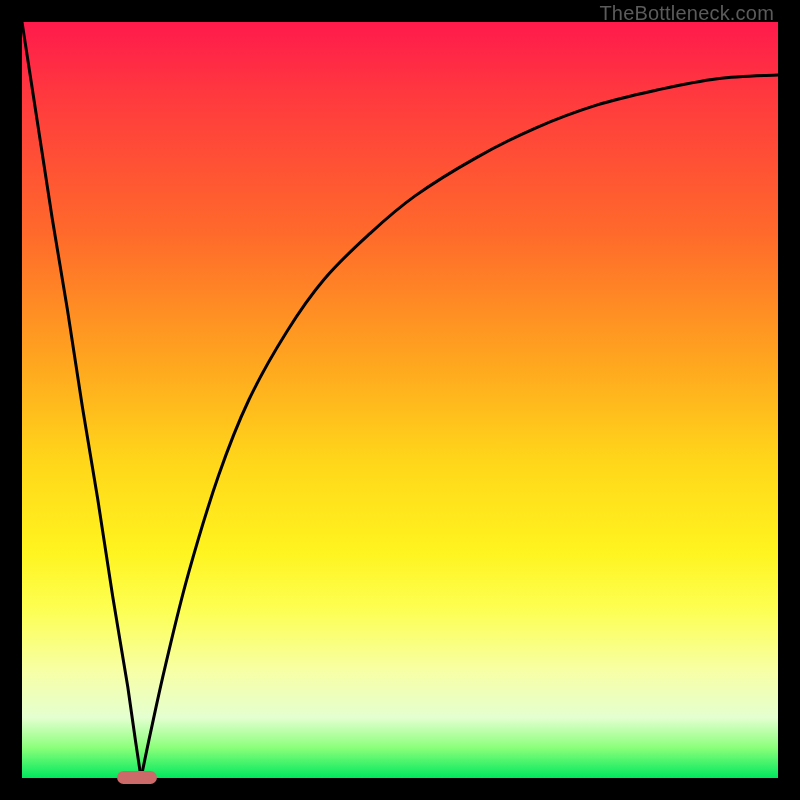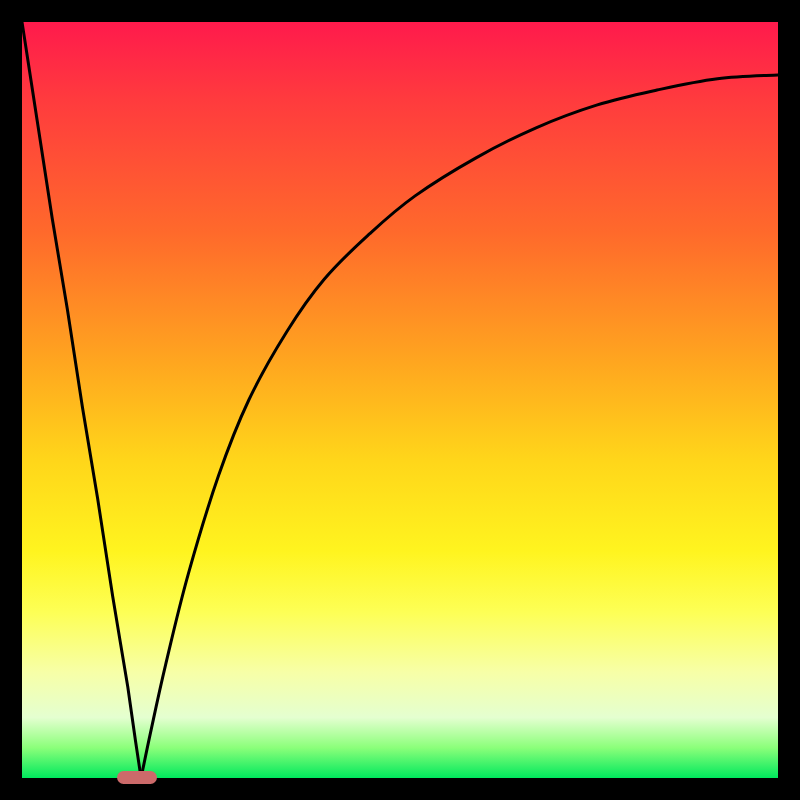--- a/index.html
+++ b/index.html
@@ -73,13 +73,14 @@
   <div class="plot">
 
     <svg class="curves" viewBox="0 0 756 756" preserveAspectRatio="none">
       <path id="path-left" fill="none" stroke="#000" stroke-width="3" stroke-linecap="round" d="M 0 0 L 15.120000000000001 98.27999999999997 L 30.240000000000002 196.56000000000006 L 45.36 287.28000000000003 L 60.480000000000004 385.56 L 75.60000000000001 476.28000000000003 L 90.72 574.56 L 98.28 619.9200000000001 L 105.84 665.28 L 113.39999999999999 718.2 L 119.07000000000001 756"></path>
       <path id="path-right" fill="none" stroke="#000" stroke-width="3" stroke-linecap="round" d="M 119.07000000000001 756 C 120.77100000000002 747.8352, 124.09740000000001 731.052, 128.52 710.64 C 132.9426 690.228, 136.836 671.1768000000001, 143.64000000000001 642.6 C 150.44400000000002 614.0232, 156.7944 585.9, 166.32 551.88 C 175.8456 517.86, 185.6736 484.8984, 196.56 453.59999999999997 C 207.4464 422.30159999999995, 214.5528 403.85519999999997, 226.79999999999998 378 C 239.04719999999998 352.14480000000003, 250.99199999999996 331.73280000000005, 264.59999999999997 309.96000000000004 C 278.20799999999997 288.1872, 287.43120000000005 274.7304, 302.40000000000003 257.03999999999996 C 317.3688 239.34959999999998, 331.4304 226.64880000000005, 347.76 211.68000000000006 C 364.08959999999996 196.71120000000008, 374.0688 187.488, 393.12 173.88 C 412.1712 160.272, 431.82719999999995 148.32720000000003, 453.59999999999997 136.08000000000004 C 475.3728 123.83280000000005, 492.3072 115.36560000000004, 514.08 105.84000000000003 C 535.8528 96.31440000000002, 552.7872000000001 89.96399999999998, 574.5600000000001 83.15999999999997 C 596.3328 76.35599999999995, 613.2672 72.80279999999998, 635.04 68.03999999999996 C 656.8127999999999 63.27719999999996, 673.7472 59.421599999999934, 695.52 56.69999999999993 C 717.2927999999999 53.97839999999993, 745.1136 53.60039999999995, 756 52.91999999999996"></path>
     </svg>
 
     <div class="marker" id="marker" style="left: 95px; bottom: -6px; width: 40px; height: 13px;"></div>
 
   </div>
+  <div class="watermark">TheBottleneck.com</div>
 </div>
 
 </body></html>

